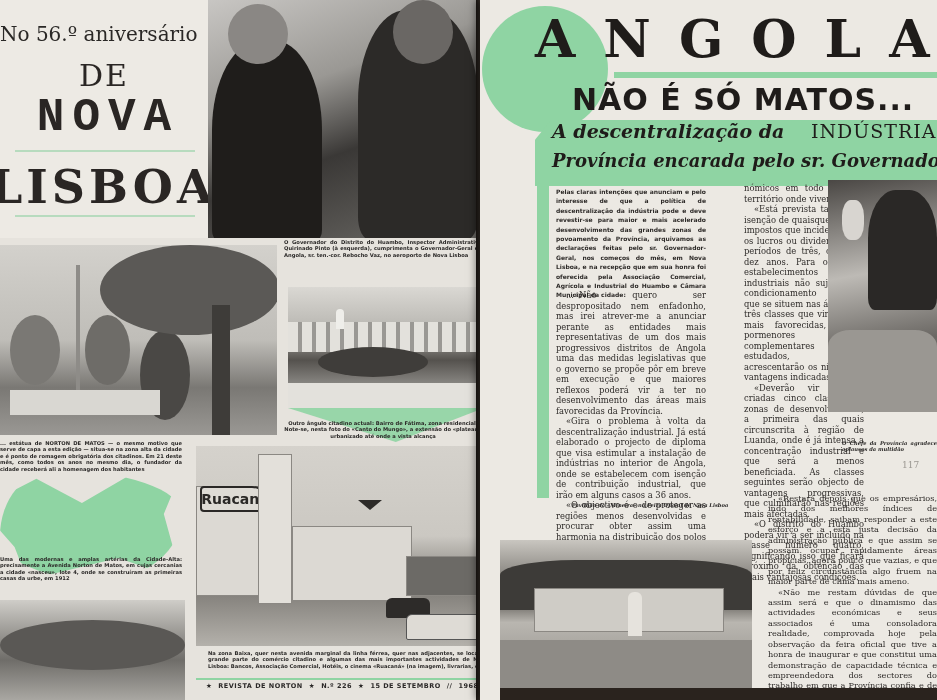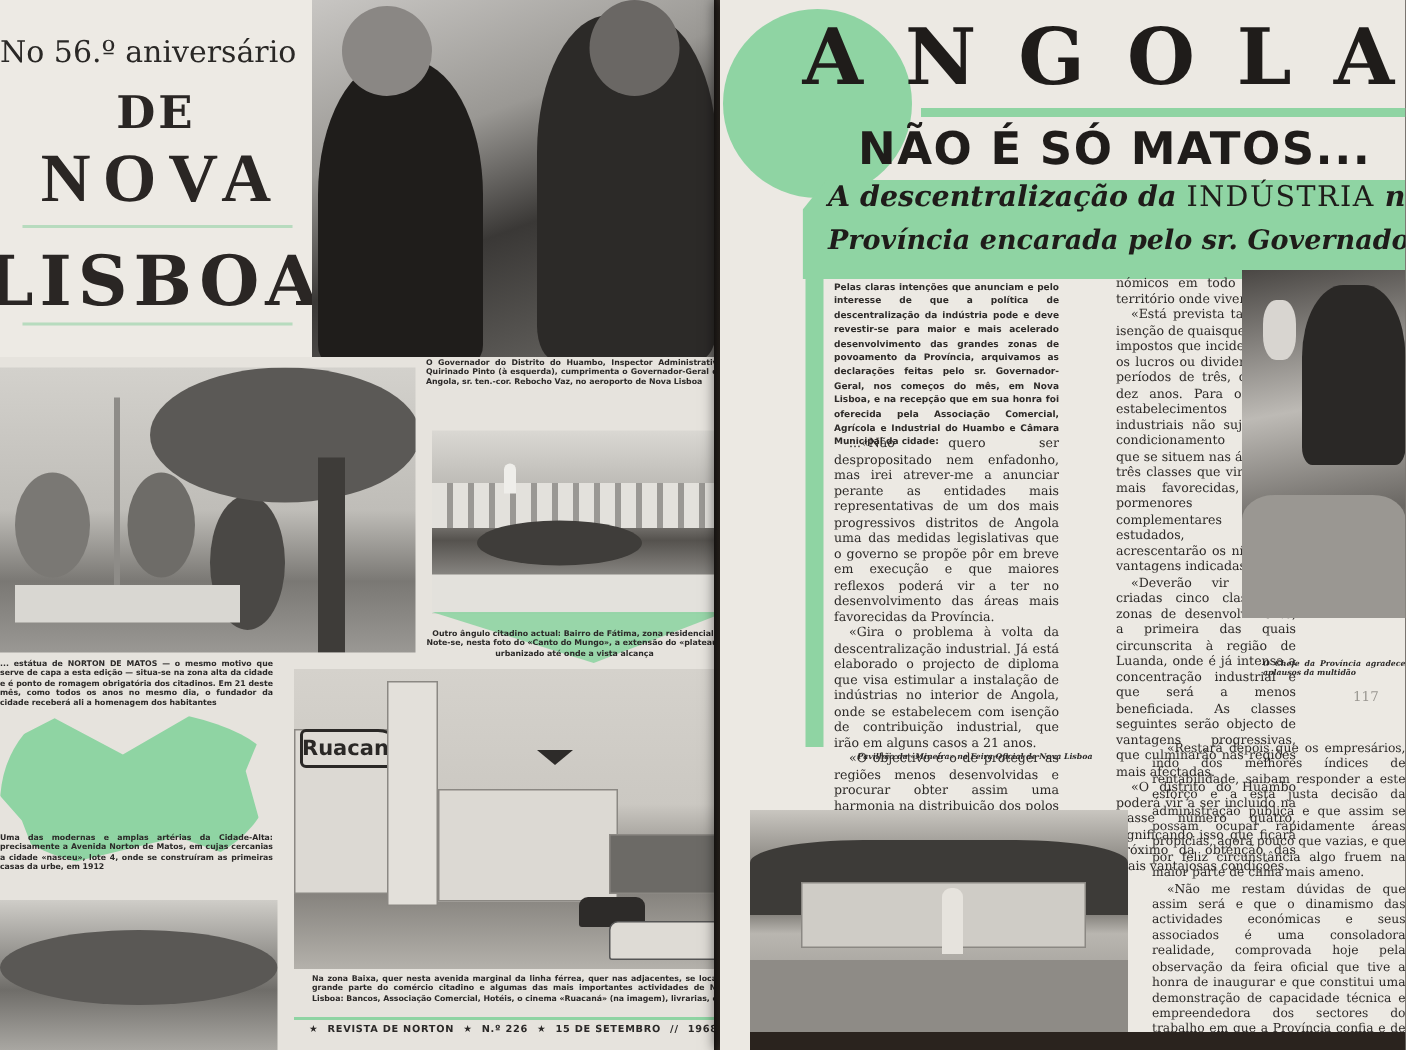--- a/index.html
+++ b/index.html
@@ -7,22 +7,22 @@
   body { position: relative; font-family: "DejaVu Serif", serif; }
 
   .page { position: absolute; background: #e9e6e0; overflow: hidden; }
   .page-left { left: 0; top: 0; width: 492px; height: 700px; background: #e6e3dd; }
   .page-right { left: 480px; top: 0; width: 457px; height: 700px; background: #ece9e3; box-shadow: -4px 0 8px rgba(0,0,0,0.5); }
   .gutter { position: absolute; left: 476px; top: 0; width: 10px; height: 700px; background: linear-gradient(90deg, #1b1714, #4a4038 60%, #2a231e); }
 
   
   .title-block { position: absolute; left: 0; top: 0; width: 208px; height: 238px; background: #edeae4; }
   .anniv { position: absolute; left: 0; top: 22px; width: 194px; font-size: 20px; color: #2a2826; text-align: center; white-space: nowrap; }
-  .title-de { position: absolute; left: 0; top: 58px; width: 208px; text-align: center; font-family: "DejaVu Serif", serif; font-weight: bold; font-size: 30px; color: #2a2624; letter-spacing: 2px; }
-  .title-nova { position: absolute; left: 8px; top: 92px; width: 200px; text-align: center; font-family: Liberation Serif, serif; font-weight: bold; font-size: 46px; color: #2a2624; letter-spacing: 8px; }
+  .title-de { position: absolute; left: 0; top: 58px; width: 208px; text-align: center; font-family: "DejaVu Serif", serif; font-weight: normal; font-size: 30px; color: #2a2624; letter-spacing: 2px; }
+  .title-nova { position: absolute; left: 8px; top: 92px; width: 200px; text-align: center; font-family: Liberation Mono, monospace; font-weight: bold; font-size: 46px; color: #2a2624; letter-spacing: 8px; }
   .title-lisboa { position: absolute; left: -10px; top: 160px; width: 218px; text-align: center; font-family: "DejaVu Serif", serif; font-weight: bold; font-size: 46px; color: #2a2624; letter-spacing: 4px; }
   .title-rule { position: absolute; left: 15px; width: 180px; height: 2px; background: #9fd4ae; opacity: 0.7; }
 
   
   .photo { position: absolute; overflow: hidden; }
   .photo-handshake { left: 208px; top: 0; width: 270px; height: 238px; background: linear-gradient(160deg, #c8c6c3 0%, #9a9894 35%, #3a3836 60%, #6c6a66 100%); }
   .photo-monument { left: 0; top: 245px; width: 277px; height: 190px; background: linear-gradient(180deg, #d3d1cc 0%, #bfbdb8 50%, #7a7874 75%, #9a9894 100%); }
   .photo-city { left: 288px; top: 287px; width: 196px; height: 122px; background: linear-gradient(180deg, #dad8d3 0%, #b8b6b1 35%, #55524e 60%, #8a8884 80%, #c4c2bd 100%); }
   .photo-street { left: 196px; top: 446px; width: 294px; height: 200px; background: linear-gradient(180deg, #d5d2cc 0%, #cbc8c2 45%, #7d7a75 70%, #b4b1ab 100%); }
   .photo-bottomleft { left: 0; top: 600px; width: 185px; height: 100px; background: linear-gradient(180deg, #cfcdc8 0%, #6f6d69 60%, #a9a7a2 100%); }
@@ -49,21 +49,21 @@
   .footer-rule { position: absolute; left: 196px; top: 678px; width: 290px; height: 2px; background: #8fd4a3; }
   .footer { position: absolute; left: 206px; top: 682px; width: 280px; font-family: "DejaVu Sans", sans-serif; font-size: 6.5px; font-weight: bold; color: #2b2928; display: flex; gap: 6px; align-items: center; letter-spacing: 0.5px; white-space: nowrap; }
 
   
   .green-circle { position: absolute; left: 482px; top: 6px; width: 126px; height: 126px; border-radius: 50%; background: #8fd4a3; }
   .angola-title { position: absolute; left: 535px; top: 8px; width: 402px; font-family: "DejaVu Serif", serif; font-weight: bold; font-size: 52px; color: #1f1c1a; letter-spacing: 28px; white-space: nowrap; }
   .angola-rule { position: absolute; left: 614px; top: 72px; width: 323px; height: 6px; background: #8fd4a3; }
   .nao-title { position: absolute; left: 572px; top: 82px; width: 365px; font-family: "DejaVu Sans", sans-serif; font-weight: bold; font-size: 30px; color: #1f1c1a; letter-spacing: 1px; white-space: nowrap; }
   .sub-band { position: absolute; left: 535px; top: 120px; width: 402px; height: 66px; background: #8fd4a3; clip-path: polygon(4% 0, 100% 0, 100% 100%, 0 100%, 0 30%); }
   .sub-line1 { position: absolute; left: 552px; top: 120px; width: 385px; font-family: "DejaVu Serif", serif; font-style: italic; font-weight: bold; font-size: 19px; color: #1f1c1a; white-space: nowrap; }
-  .sub-line1 .caps { font-style: normal; font-weight: normal; letter-spacing: 1px; }
+  .sub-line1 .caps { font-style: normal; font-weight: normal; letter-spacing: 1px; margin-left: 20px; }
   .sub-line2 { position: absolute; left: 552px; top: 150px; width: 385px; font-family: "DejaVu Serif", serif; font-style: italic; font-weight: bold; font-size: 18px; color: #1f1c1a; white-space: nowrap; }
   .green-vbar { position: absolute; left: 537px; top: 186px; width: 12px; height: 312px; background: #8fd4a3; }
 
   .body-col { position: absolute; font-family: "DejaVu Serif", serif; font-size: 8.4px; line-height: 10.5px; color: #2e2b29; text-align: justify; }
   .body-col p { text-indent: 10px; }
   .intro-col { left: 556px; top: 187px; width: 150px; font-family: "DejaVu Sans", sans-serif; font-size: 6px; line-height: 9.4px; font-weight: bold; }
   .col-1 { left: 556px; top: 290px; width: 150px; }
   .col-2 { left: 708px; top: 183px; width: 120px; margin-left: 36px; }
   .col-3 { left: 768px; top: 493px; width: 169px; font-size: 8.2px; line-height: 10.4px; }
 
@@ -157,21 +157,21 @@
 
 <div class="sub-band"></div>
 <div class="sub-line1"><span>A descentralização da </span><span class="caps">INDÚSTRIA</span><span> na</span></div>
 <div class="sub-line2">Província encarada pelo sr. Governador Geral</div>
 <div class="green-vbar"></div>
 
 <div class="body-col intro-col">Pelas claras intenções que anunciam e pelo interesse de que a política de descentralização da indústria pode e deve revestir-se para maior e mais acelerado desenvolvimento das grandes zonas de povoamento da Província, arquivamos as declarações feitas pelo sr. Governador-Geral, nos começos do mês, em Nova Lisboa, e na recepção que em sua honra foi oferecida pela Associação Comercial, Agrícola e Industrial do Huambo e Câmara Municipal da cidade:</div>
 
 <div class="body-col col-1">
   <p>...«Não quero ser despropositado nem enfadonho, mas irei atrever-me a anunciar perante as entidades mais representativas de um dos mais progressivos distritos de Angola uma das medidas legislativas que o governo se propõe pôr em breve em execução e que maiores reflexos poderá vir a ter no desenvolvimento das áreas mais favorecidas da Província.</p>
-  <p>«Gira o problema à volta da descentralização industrial. Já está elaborado o projecto de diploma que visa estimular a instalação de indústrias no interior de Angola, onde se estabelecem com isenção de contribuição industrial, que irão em alguns casos a 21 anos.</p>
+  <p>«Gira o problema à volta da descentralização industrial. Já está elaborado o projecto de diploma que visa estimular a instalação de indústrias no interior de Angola, onde se estabelecem com isenção de contribuição industrial, que irão em alguns casos a 36 anos.</p>
   <p>«O objectivo é o de proteger as regiões menos desenvolvidas e procurar obter assim uma harmonia na distribuição dos polos eco-</p>
 </div>
 
 <div class="body-col col-2">
   <p style="text-indent:0">nómicos em todo o vasto território onde vivemos.</p>
   <p>«Está prevista também a isenção de quaisquer outros impostos que incidem sobre os lucros ou dividendos por períodos de três, cinco ou dez anos. Para os novos estabelecimentos industriais não sujeitos ao condicionamento nacional que se situem nas áreas das três classes que virão a ser mais favorecidas, outros pormenores complementares foram estudados, que acrescentarão os níveis das vantagens indicadas.</p>
   <p>«Deverão vir a ser criadas cinco classes de zonas de desenvolvimento, a primeira das quais circunscrita à região de Luanda, onde é já intensa a concentração industrial e que será a menos beneficiada. As classes seguintes serão objecto de vantagens progressivas, que culminarão nas regiões mais afectadas.</p>
   <p>«O distrito do Huambo poderá vir a ser incluído na classe número quatro, significando isso que ficará próximo da obtenção das mais vantajosas condições.</p>
 </div>
 

